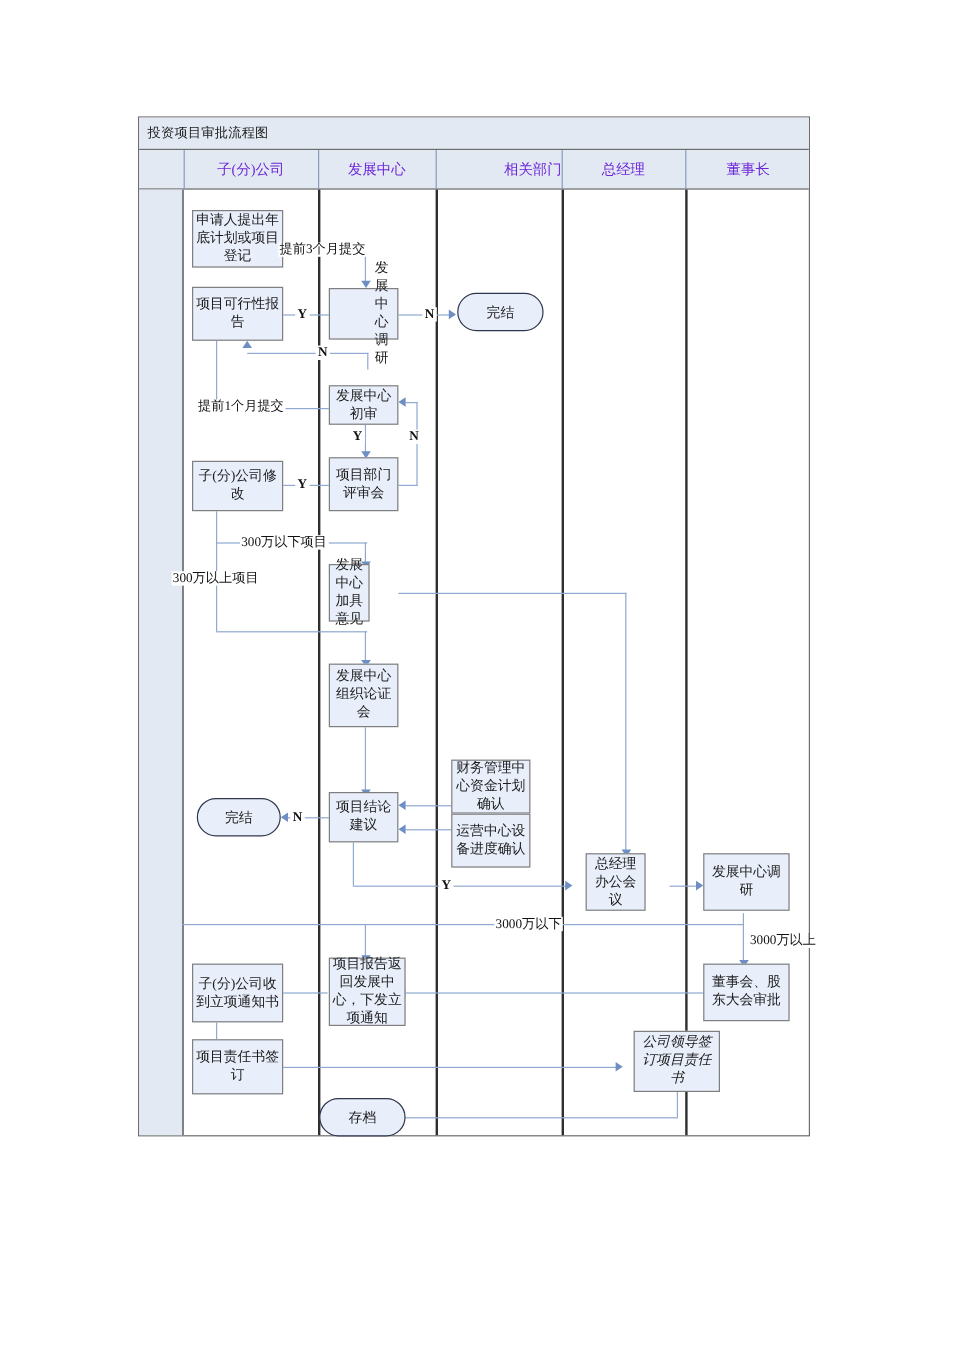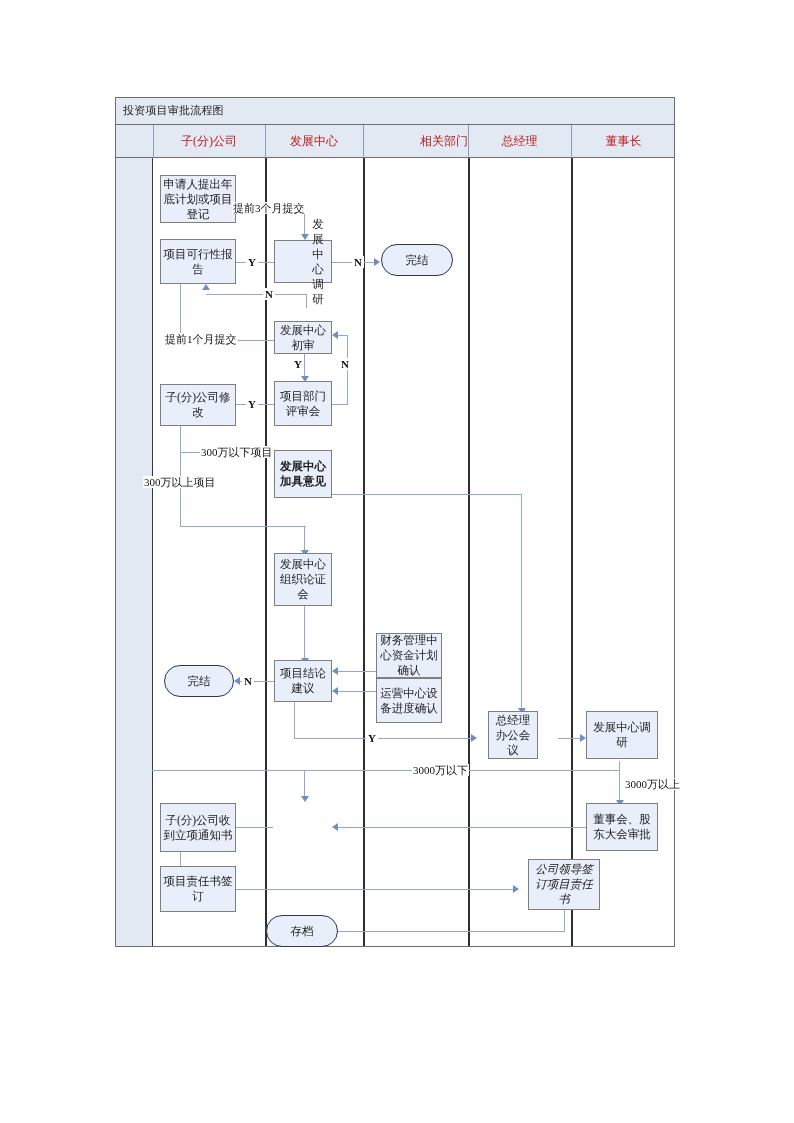--- a/index.html
+++ b/index.html
@@ -12,21 +12,21 @@
          border:1px solid #6d6d6d;box-sizing:border-box;background:#fff;}
 
   .titlebar{position:absolute;left:0;top:0;width:100%;height:27px;
             background:#e3e9f3;border-bottom:1px solid #6d6d6d;box-sizing:border-box;padding-left:40px;}
   .titlebar span{position:absolute;left:7px;top:5px;font-size:11px;color:#1b1b1b;
                  letter-spacing:.2px;}
 
   .headrow{position:absolute;left:0;top:27px;width:100%;height:33px;
            background:#e3e9f3;border-bottom:1px solid #6d6d6d;box-sizing:border-box;}
   .hcell{position:absolute;top:0;height:33px;line-height:33px;text-align:center;
-         font-size:12px;color:#b91c1c;}
+         font-size:12px;color:#6d28d9;}
 
   
   .leftstrip{position:absolute;left:0;top:60px;width:37px;bottom:0;
              background:#e3e9f3;border-right:1px solid #3a3a3a;box-sizing:border-box;}
 
   
   .vline{position:absolute;top:60px;bottom:0;width:1.6px;background:#2f2f2f;}
   
   .hvline{position:absolute;top:27px;height:33px;width:1px;background:#8a9bbd;}
 
@@ -176,38 +176,39 @@
   <div class="node" style="left:158px;top:142px;width:58px;height:43px;padding-left:32px;">发展中心调研</div>
 
   <div class="term" style="left:265px;top:146px;width:72px;height:32px;">完结</div>
 
   <div class="node" style="left:158px;top:223px;width:58px;height:33px;">发展中心初审</div>
 
   <div class="node" style="left:158px;top:283px;width:58px;height:45px;">项目部门评审会</div>
 
   <div class="node" style="left:44px;top:286px;width:76px;height:42px;">子(分)公司修改</div>
 
-  <div class="node" style="left:158px;top:352px;width:58px;height:48px;font-weight:bold;">发展中心加具意见</div>
+  <div class="node" style="left:158px;top:372px;width:34px;height:48px;">发展中心加具意见</div>
 
   <div class="node" style="left:158px;top:455px;width:58px;height:53px;">发展中心组织论证会</div>
 
   <div class="node" style="left:158px;top:562px;width:58px;height:42px;">项目结论建议</div>
 
   <div class="node thin" style="left:260px;top:535px;width:66px;height:45px;">财务管理中心资金计划确认</div>
 
   <div class="node thin" style="left:260px;top:580px;width:66px;height:45px;">运营中心设备进度确认</div>
 
   <div class="term" style="left:48px;top:567px;width:70px;height:32px;">完结</div>
 
   <div class="node" style="left:372px;top:613px;width:50px;height:48px;">总经理办公会议</div>
 
   <div class="node" style="left:470px;top:613px;width:72px;height:48px;">发展中心调研</div>
 
   <div class="node" style="left:470px;top:705px;width:72px;height:48px;">董事会、股东大会审批</div>
 
+  <div class="node" style="left:158px;top:700px;width:64px;height:57px;">项目报告返回发展中心，下发立项通知</div>
 
   <div class="node" style="left:44px;top:705px;width:76px;height:49px;">子(分)公司收到立项通知书</div>
 
   <div class="node" style="left:44px;top:768px;width:76px;height:46px;">项目责任书签订</div>
 
   <div class="node" style="left:412px;top:761px;width:72px;height:51px;font-style:italic;">公司领导签订项目责任书</div>
 
   <div class="term" style="left:150px;top:817px;width:72px;height:32px;">存档</div>
 
   <div class="lbl" style="left:116px;top:104px;">提前3个月提交</div>

